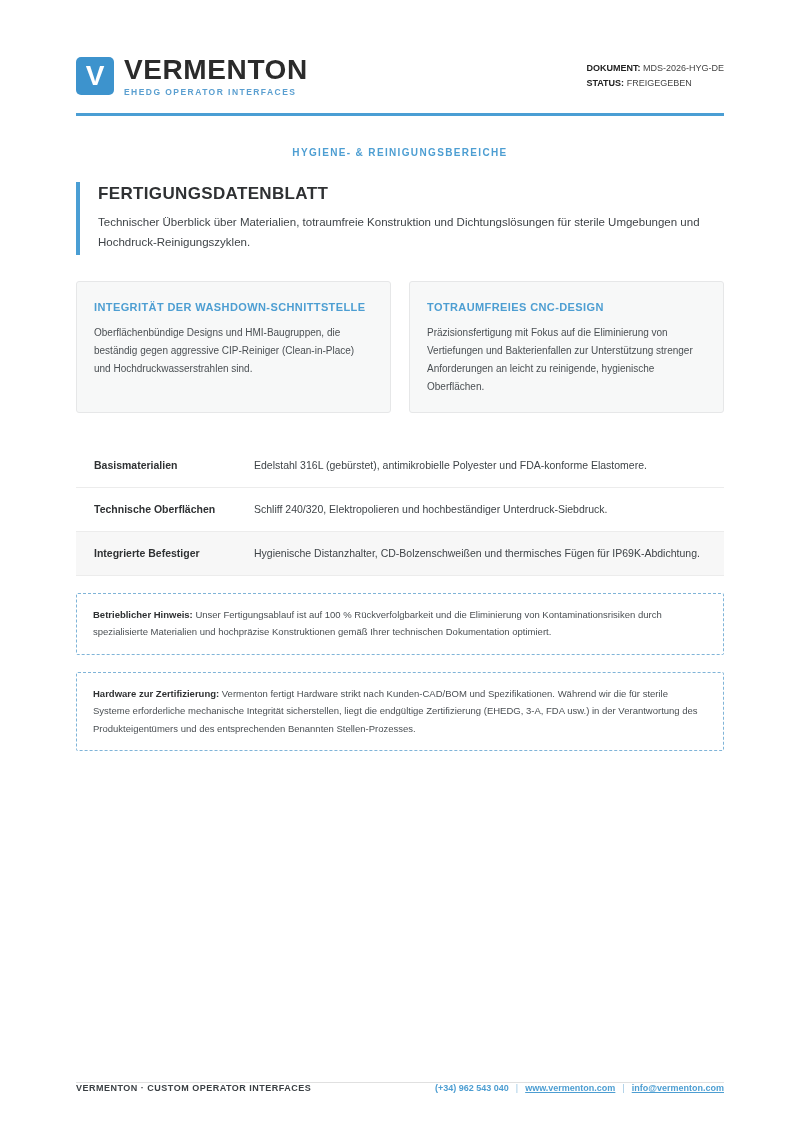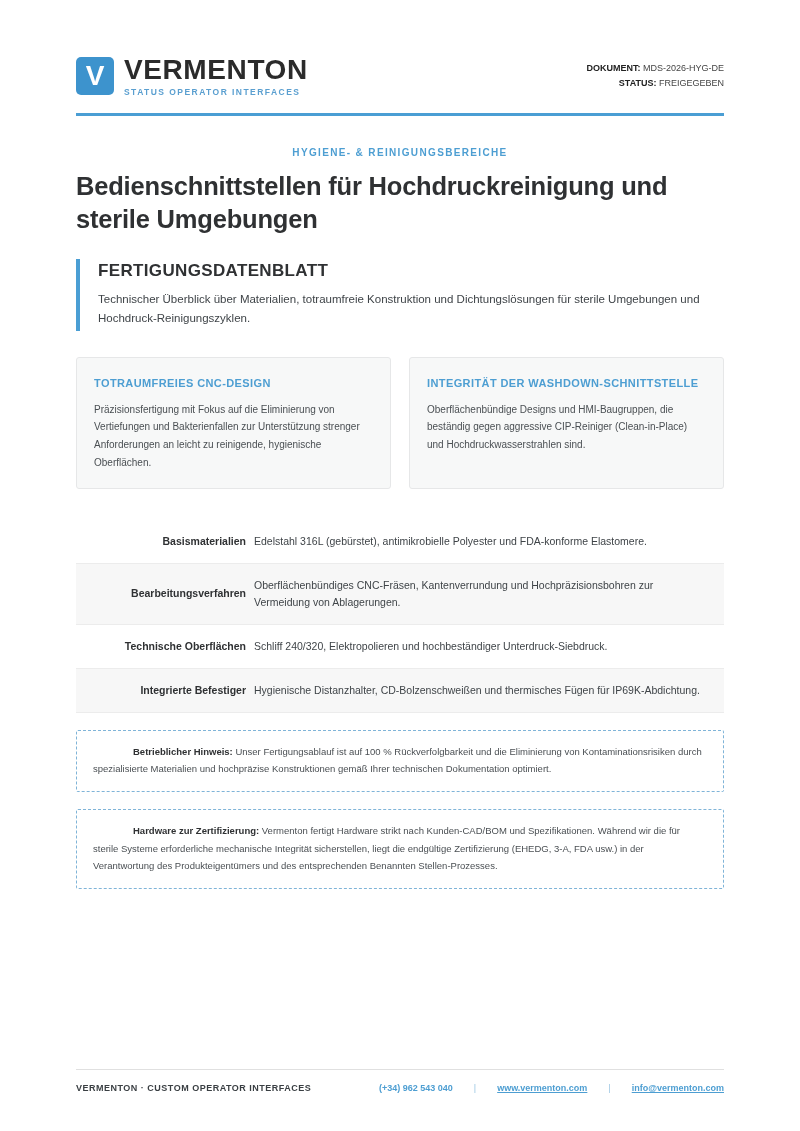--- a/index.html
+++ b/index.html
@@ -58,21 +58,20 @@
     line-height: 1.05;
   }
   .brand-tagline {
     font-size: 8.5px;
     font-weight: bold;
     color: #5a9fd0;
     letter-spacing: 1.45px;
     margin-top: 3px;
   }
   .doc-meta {
-    text-align: right;
     font-size: 9px;
     color: #444444;
     line-height: 1.65;
     padding-top: 6px;
   }
   .doc-meta .k { font-weight: bold; color: #222222; }
   .header-rule {
     height: 3px;
     background: #4a9ed4;
     margin-top: 2px;
@@ -171,123 +170,116 @@
     font-size: 10.5px;
     line-height: 1.62;
     vertical-align: middle;
     color: #3f4448;
   }
   .spec-table td.label {
     width: 152px;
     font-weight: bold;
     color: #2f3133;
     padding-right: 4px;
-    text-align: right;
   }
   .spec-table td.value { padding-left: 4px; padding-right: 16px; }
 
   
   .notice {
     margin-top: 17px;
     border: 1px dashed #7fb4d8;
     border-radius: 2px;
     padding: 12px 16px 13px 16px;
     font-size: 9.5px;
     line-height: 1.85;
     color: #4a4f53;
   }
-  .notice .nkey { font-weight: bold; color: #2f3133; margin-left: 40px; }
+  .notice .nkey { font-weight: bold; color: #2f3133; }
 
   
   .footer {
     position: absolute;
     left: 76px;
     right: 76px;
     bottom: 38px;
     border-top: 1px solid #e0e0e0;
-    padding-top: 13px;
     display: flex;
     align-items: center;
     justify-content: space-between;
     font-size: 9px;
   }
   .footer-left {
     font-weight: bold;
     color: #3a3f43;
     letter-spacing: 0.5px;
   }
   .footer-right {
     color: #4d9ed2;
     display: flex;
     align-items: center;
-    gap: 21px;
+    gap: 7px;
     font-weight: bold;
   }
   .footer-right .sep { color: #9bc6e2; font-weight: normal; }
   .footer-right a, .footer-right .lnk {
     color: #4d9ed2;
     text-decoration: underline;
   }
   .footer-right .phone { text-decoration: none; }
 </style>
 </head>
 <body>
 
 <div class="page">
 
   <div class="doc-header">
     <div class="brand">
       <div class="logo-mark">V</div>
       <div class="brand-text">
         <div class="brand-name">VERMENTON</div>
-        <div class="brand-tagline">STATUS OPERATOR INTERFACES</div>
+        <div class="brand-tagline">EHEDG OPERATOR INTERFACES</div>
       </div>
     </div>
     <div class="doc-meta">
       <div>
         <span class="k">DOKUMENT:</span>
         <span>MDS-2026-HYG-DE</span>
       </div>
       <div>
         <span class="k">STATUS:</span>
         <span>FREIGEGEBEN</span>
       </div>
     </div>
   </div>
   <div class="header-rule"></div>
 
   <div class="eyebrow">HYGIENE- &amp; REINIGUNGSBEREICHE</div>
-  <h1 class="doc-title">Bedienschnittstellen für Hochdruckreinigung und sterile Umgebungen</h1>
 
   <div class="lead">
     <div class="lead-title">FERTIGUNGSDATENBLATT</div>
     <div class="lead-text">Technischer Überblick über Materialien, totraumfreie Konstruktion und Dichtungslösungen für sterile Umgebungen und Hochdruck-Reinigungszyklen.</div>
   </div>
 
   <div class="cards">
     <div class="card">
+      <div class="card-title">INTEGRITÄT DER WASHDOWN-SCHNITTSTELLE</div>
+      <div class="card-text">Oberflächenbündige Designs und HMI-Baugruppen, die beständig gegen aggressive CIP-Reiniger (Clean-in-Place) und Hochdruckwasserstrahlen sind.</div>
+    </div>
+    <div class="card">
       <div class="card-title">TOTRAUMFREIES CNC-DESIGN</div>
       <div class="card-text">Präzisionsfertigung mit Fokus auf die Eliminierung von Vertiefungen und Bakterienfallen zur Unterstützung strenger Anforderungen an leicht zu reinigende, hygienische Oberflächen.</div>
-    </div>
-    <div class="card">
-      <div class="card-title">INTEGRITÄT DER WASHDOWN-SCHNITTSTELLE</div>
-      <div class="card-text">Oberflächenbündige Designs und HMI-Baugruppen, die beständig gegen aggressive CIP-Reiniger (Clean-in-Place) und Hochdruckwasserstrahlen sind.</div>
     </div>
   </div>
 
   <div class="spec">
     <table class="spec-table">
       <tbody>
         <tr>
           <td class="label">Basismaterialien</td>
           <td class="value">Edelstahl 316L (gebürstet), antimikrobielle Polyester und FDA-konforme Elastomere.</td>
-        </tr>
-        <tr class="alt">
-          <td class="label">Bearbeitungsverfahren</td>
-          <td class="value">Oberflächenbündiges CNC-Fräsen, Kantenverrundung und Hochpräzisionsbohren zur Vermeidung von Ablagerungen.</td>
         </tr>
         <tr>
           <td class="label">Technische Oberflächen</td>
           <td class="value">Schliff 240/320, Elektropolieren und hochbeständiger Unterdruck-Siebdruck.</td>
         </tr>
         <tr class="alt">
           <td class="label">Integrierte Befestiger</td>
           <td class="value">Hygienische Distanzhalter, CD-Bolzenschweißen und thermisches Fügen für IP69K-Abdichtung.</td>
         </tr>
       </tbody>

